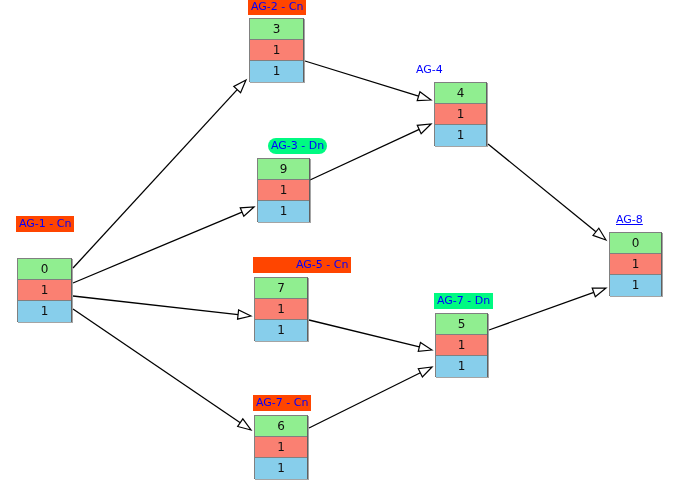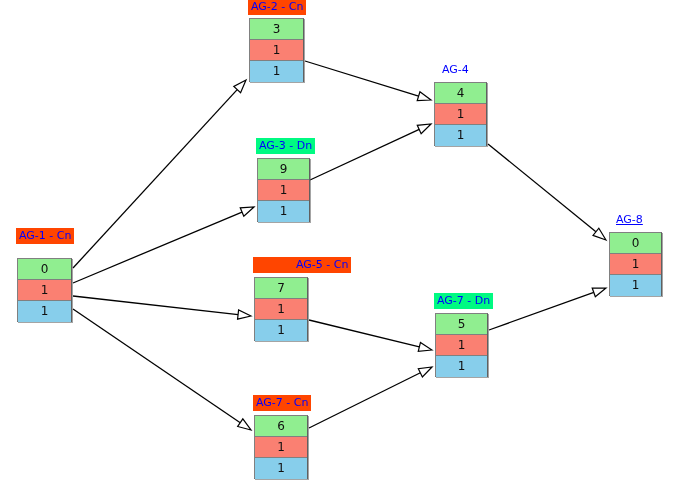--- a/index.html
+++ b/index.html
@@ -117,45 +117,45 @@
         <line x1="488" y1="144" x2="595.9157481769116" y2="231.79586292358914" stroke="#000000" stroke-width="1.3"></line>
         <polygon points="606,240 593.012745826797,235.36413664560502 598.8187505270263,228.22758920157327" fill="#ffffff" stroke="#000000" stroke-width="1.2" stroke-linejoin="miter"></polygon>
       </g>
       <g>
         <line x1="489" y1="330" x2="593.7644692800978" y2="292.39224179688796" stroke="#000000" stroke-width="1.3"></line>
         <polygon points="606,288 595.3186471466889,296.7217372823918 592.2102914135068,288.0627463113841" fill="#ffffff" stroke="#000000" stroke-width="1.2" stroke-linejoin="miter"></polygon>
       </g>
     </svg>
   <div id="nodes">
       <div class="node">
-        <div class="node-label cn" style="left: 16px; top: 228px;">AG-1 - Cn</div>
+        <div class="node-label cn" style="left: 16px; top: 216px;">AG-1 - Cn</div>
         <div class="node-box" style="left: 17px; top: 258px; width: 55px; height: 64px;">
           <div class="cell c0">0</div>
           <div class="cell c1">1</div>
           <div class="cell c2">1</div>
         </div>
       </div>
       <div class="node">
         <div class="node-label cn" style="left: 248px; top: -1px;">AG-2 - Cn</div>
         <div class="node-box" style="left: 249px; top: 18px; width: 55px; height: 64px;">
           <div class="cell c0">3</div>
           <div class="cell c1">1</div>
           <div class="cell c2">1</div>
         </div>
       </div>
       <div class="node">
-        <div class="node-label dn" style="left: 256px; top: 138px;">AG-3 - Dn</div>
+        <div class="node-label dn" style="left: 268px; top: 138px; border-radius: 8px;">AG-3 - Dn</div>
         <div class="node-box" style="left: 257px; top: 158px; width: 53px; height: 64px;">
           <div class="cell c0">9</div>
           <div class="cell c1">1</div>
           <div class="cell c2">1</div>
         </div>
       </div>
       <div class="node">
-        <div class="node-label plain" style="left: 442px; top: 62px;">AG-4</div>
+        <div class="node-label plain" style="left: 416px; top: 62px;">AG-4</div>
         <div class="node-box" style="left: 434px; top: 82px; width: 53px; height: 64px;">
           <div class="cell c0">4</div>
           <div class="cell c1">1</div>
           <div class="cell c2">1</div>
         </div>
       </div>
       <div class="node">
         <div class="node-label cn" style="left: 253px; top: 257px; padding-left: 43px;">AG-5 - Cn</div>
         <div class="node-box" style="left: 254px; top: 277px; width: 54px; height: 64px;">
           <div class="cell c0">7</div>

